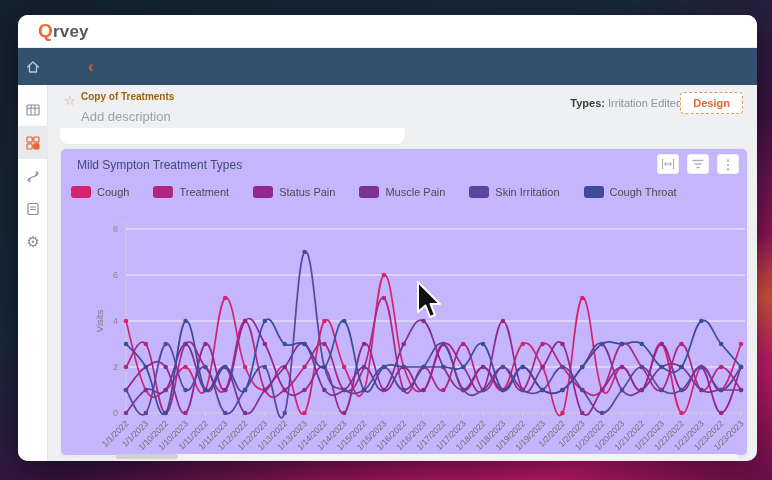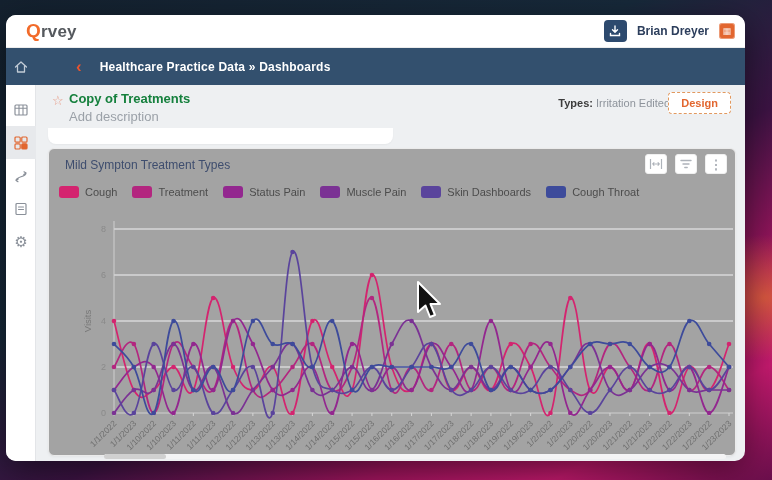--- a/index.html
+++ b/index.html
@@ -4,21 +4,21 @@
 <style>
   * { box-sizing:border-box; margin:0; padding:0; }
   html,body { width:772px; height:480px; overflow:hidden;
     font-family:"Liberation Sans", sans-serif; }
   body {
     position:relative;
     background:
       radial-gradient(ellipse 120px 90px at 99% 62%, rgba(224,99,58,.85), rgba(224,99,58,0) 70%),
       linear-gradient(152deg, #14212f 0%, #17293a 38%, #3c1343 58%, #a3155f 76%, #c41a6e 87%, #6b0f4c 100%);
   }
-  .app-window { position:absolute; left:6px; top:15px; width:739px; height:446px;
+  .app-window { position:absolute; left:18px; top:15px; width:739px; height:446px;
     background:#eef0f2; border-radius:10px; overflow:hidden;
     box-shadow:0 10px 35px rgba(0,0,0,.5); }
 
   
   .topbar { position:absolute; left:0; top:0; width:100%; height:33px; background:#fff;
     display:flex; align-items:center; border-bottom:1px solid #ececec; }
   .logo { margin-left:20px; font-size:17px; letter-spacing:.2px; }
   .logo .q { color:#f26b2a; font-weight:bold; font-size:19px; }
   .logo .rest { color:#55595e; font-weight:600; }
   .topbar-right { margin-left:auto; display:flex; align-items:center; gap:10px; margin-right:10px; }
@@ -43,82 +43,69 @@
   .sidebar { position:absolute; left:0; top:70px; width:30px; height:376px; background:#fff;
     border-right:1px solid #e3e5e8; padding-top:8px; }
   .side-icon { width:30px; height:33px; display:flex; align-items:center; justify-content:center;
     color:#8a9099; cursor:pointer; }
   .side-icon.active { background:#e7e9ec; color:#e2662f; }
   .gear-glyph { font-size:15px; line-height:1; }
 
   
   .main { position:absolute; left:30px; top:70px; width:709px; height:376px; }
   .star-icon { position:absolute; left:16px; top:8px; color:#e89a85; font-size:13px; }
-  .page-title { position:absolute; left:33px; top:6px; font-size:13px; font-weight:bold; color:#15803d; }
+  .page-title { position:absolute; left:33px; top:6px; font-size:10px; font-weight:bold; color:#a16207; }
   .page-desc { position:absolute; left:33px; top:24px; font-size:13px; color:#9ba1a8; cursor:text; }
   .status-wrap { position:absolute; right:75px; top:12px; font-size:11px; color:#8d939b; }
   .status-wrap b { color:#3c3c3c; }
   .design-btn { position:absolute; right:14px; top:7px; padding:4px 12px; font-size:11px; font-weight:bold;
     color:#e2662f; background:#fff; border:1px dashed #e2995f; border-radius:4px; cursor:pointer; }
 
   .partial-panel { position:absolute; left:12px; top:43px; width:345px; height:16px; background:#fff;
     border-radius:0 0 8px 8px; box-shadow:0 1px 2px rgba(0,0,0,.04); }
 
   
-  .chart-panel { position:absolute; left:12px; top:63px; width:688px; height:308px; background:#a3a3a3;
+  .chart-panel { position:absolute; left:12px; top:63px; width:688px; height:308px; background:#c4b5fd;
     border:1px solid #ebebeb; border-radius:6px; box-shadow:0 1px 3px rgba(0,0,0,.05); }
   .panel-title { position:absolute; left:16px; top:9px; font-size:12px; color:#3e4d6e; font-weight:500; }
   .panel-icons { position:absolute; right:8px; top:5px; display:flex; gap:8px; }
   .panel-icon-btn { width:22px; height:20px; display:flex; align-items:center; justify-content:center;
     color:#aeb3ba; border:1px solid #f0f0f0; border-radius:3px; background:#fff; cursor:pointer; }
   .kebab-glyph { font-size:13px; font-weight:bold; line-height:1; }
 
-  .legend { position:absolute; left:10px; top:37px; display:flex; align-items:center; gap:15px; }
+  .legend { position:absolute; left:10px; top:37px; display:flex; align-items:center; gap:24px; }
   .legend-item { display:flex; align-items:center; gap:6px; cursor:pointer; }
   .swatch { width:20px; height:12px; border-radius:3px; display:inline-block; }
   .legend-label { font-size:11px; color:#4c4c4c; }
 
   #chart-svg { position:absolute; left:0; top:62px; }
 
   .hscroll-track { position:absolute; left:55px; top:305px; width:622px; height:5px;
     background:#f4f4f5; border-radius:3px; }
   .hscroll-thumb { position:absolute; left:0; top:0; width:62px; height:5px;
     background:#d0d0d0; border-radius:3px; cursor:grab; }
 
   .cursor { position:absolute; left:415px; top:280px; z-index:50; pointer-events:none; }
 </style>
 </head>
 <body>
 
 <div class="app-window">
 
   <div class="topbar">
     <div class="logo"><span class="q">Q</span><span class="rest">rvey</span></div>
-    <div class="topbar-right">
-      <div class="download-btn">
-        <svg width="12" height="12" viewBox="0 0 12 12">
-          <path d="M6 1 v6 M3.5 4.8 L6 7.3 L8.5 4.8" stroke="#fff" stroke-width="1.4" fill="none" stroke-linecap="round" stroke-linejoin="round"></path>
-          <path d="M1.5 8.5 v2 h9 v-2" stroke="#fff" stroke-width="1.4" fill="none" stroke-linecap="round"></path>
-        </svg>
-      </div>
-      <span class="user-name">Brian Dreyer</span>
-      <div class="avatar">
-          <span>▦</span>
-        </div>
-    </div>
   </div>
 
   <div class="navbar">
     <div class="nav-home-cell">
       <svg width="16" height="16" viewBox="0 0 16 16">
         <path d="M2.5 8 L8 3 L13.5 8 M4.5 7.2 V13 h7 V7.2" stroke="currentColor" stroke-width="1.3" fill="none" stroke-linecap="round" stroke-linejoin="round"></path>
       </svg>
     </div>
     <span class="back-chevron">‹</span>
-    <span class="breadcrumb">Healthcare Practice Data » Dashboards</span>
   </div>
 
   <div class="sidebar">
     <div class="side-icon">
       <svg width="16" height="16" viewBox="0 0 16 16">
         <rect x="2" y="3" width="12" height="10" rx="1" stroke="currentColor" stroke-width="1.2" fill="none"></rect>
         <path d="M2 6.3 h12 M6 3 v10 M10 3 v10" stroke="currentColor" stroke-width="1.1"></path>
       </svg>
     </div>
     <div class="side-icon active">
@@ -188,21 +175,21 @@
           <span class="legend-item">
             <span class="swatch" style="background: rgb(147, 39, 143);"></span>
             <span class="legend-label">Status Pain</span>
           </span>
           <span class="legend-item">
             <span class="swatch" style="background: rgb(123, 50, 148);"></span>
             <span class="legend-label">Muscle Pain</span>
           </span>
           <span class="legend-item">
             <span class="swatch" style="background: rgb(90, 68, 156);"></span>
-            <span class="legend-label">Skin Dashboards</span>
+            <span class="legend-label">Skin Irritation</span>
           </span>
           <span class="legend-item">
             <span class="swatch" style="background: rgb(61, 75, 155);"></span>
             <span class="legend-label">Cough Throat</span>
           </span>
         </div>
 
       <svg id="chart-svg" width="688" height="244">
           <line x1="65" x2="684" y1="202" y2="202" stroke="#cfcfcf" stroke-width="1"></line>
           <text x="57" y="205" text-anchor="end" font-size="9" fill="#8a8a8a">0</text>

